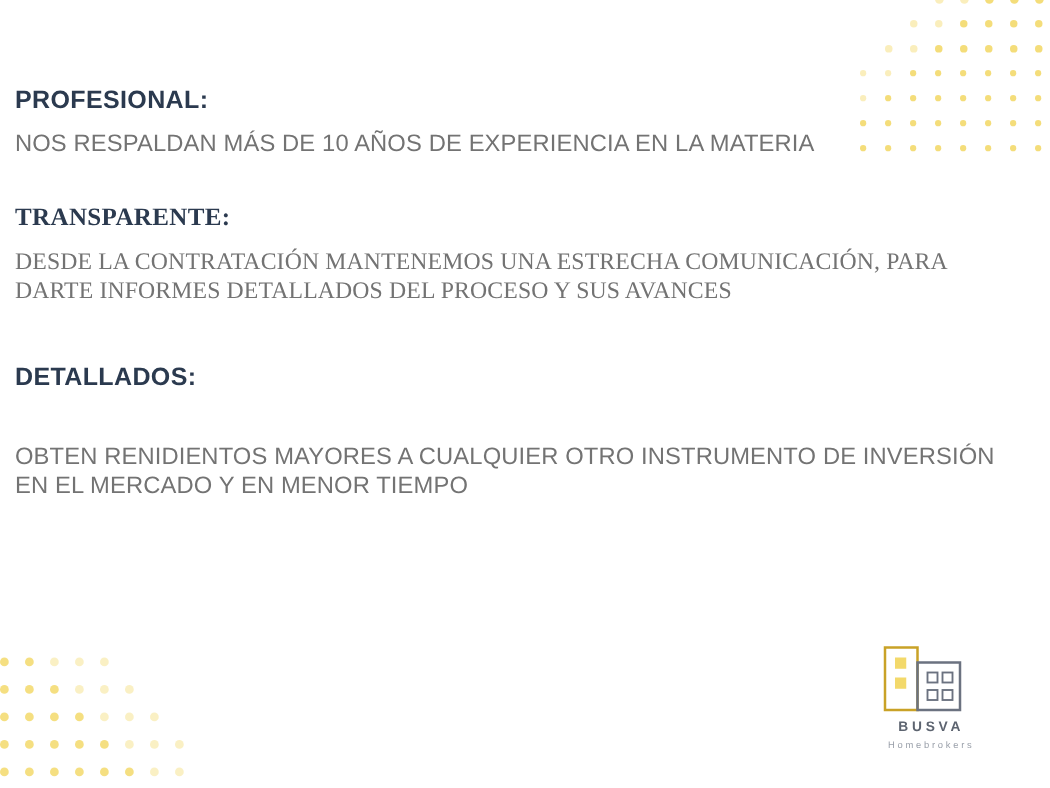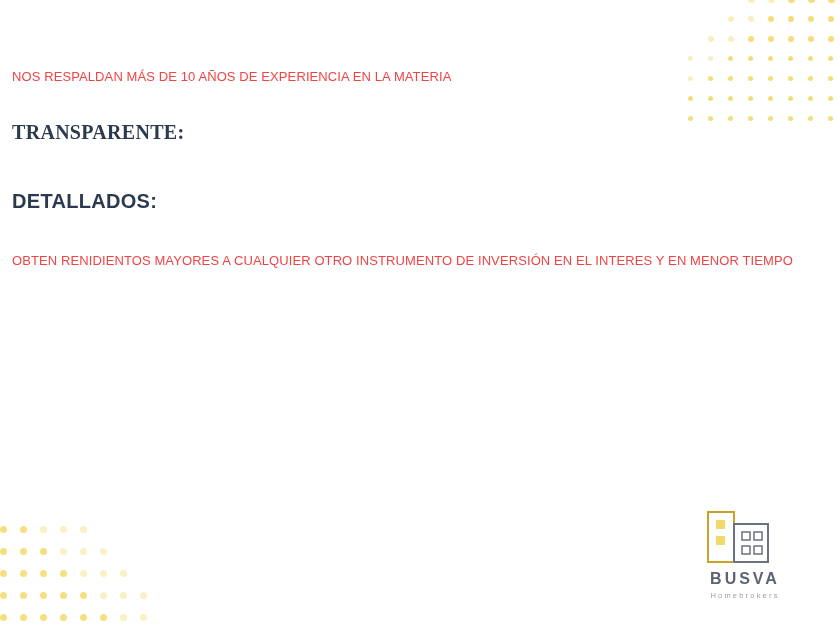--- a/index.html
+++ b/index.html
@@ -67,22 +67,22 @@
     margin-bottom: 6px;
   }
   .heading {
     font-size: 20px;
     font-weight: bold;
     color: #2b3a4f;
     letter-spacing: .3px;
     margin: 0 0 12px 0;
   }
   .body-text {
-    font-size: 13px;
-    color: #ef4444;
+    font-size: 19px;
+    color: #737373;
     line-height: 1.22;
     margin: 0;
     letter-spacing: .1px;
   }
   .b1 { margin-top: 14px; }
   .b2 { margin-top: 36px; font-family: Liberation Serif, serif; }
   .b3 { margin-top: 46px; }
   .b4 { margin-top: 40px; }
 
   
@@ -93,21 +93,21 @@
     width: 130px;
     text-align: center;
   }
   .logo-mark {
     height: 62px;
     position: relative;
     margin: 0 auto 4px auto;
     width: 110px;
   }
   .logo-name {
-    font-size: 16px;
+    font-size: 11px;
     letter-spacing: 3px;
     color: #5d6470;
     font-weight: bold;
   }
   .logo-sub {
     font-size: 7.5px;
     letter-spacing: 2.2px;
     color: #9aa0aa;
     margin-top: 3px;
   }
@@ -203,33 +203,35 @@
       <span style="width: 7px; height: 7px; left: 86px; top: 96px; background: rgb(243, 217, 107); opacity: 0.85;"></span>
       <span style="width: 7px; height: 7px; left: 106px; top: 96px; background: rgb(243, 217, 107); opacity: 0.85;"></span>
       <span style="width: 7px; height: 7px; left: 126px; top: 96px; background: rgb(243, 217, 107); opacity: 0.4;"></span>
       <span style="width: 7px; height: 7px; left: 146px; top: 96px; background: rgb(243, 217, 107); opacity: 0.4;"></span>
     </div>
 
 
   <div class="content">
 
     <div class="block b1">
+      <p class="heading">PROFESIONAL:</p>
       <p class="body-text">NOS RESPALDAN MÁS DE 10 AÑOS DE EXPERIENCIA EN LA MATERIA</p>
     </div>
 
     <div class="block b2">
       <p class="heading">TRANSPARENTE:</p>
+      <p class="body-text">DESDE LA CONTRATACIÓN MANTENEMOS UNA ESTRECHA COMUNICACIÓN, PARA DARTE INFORMES DETALLADOS DEL PROCESO Y SUS AVANCES</p>
     </div>
 
     <div class="block b3">
       <p class="heading">DETALLADOS:</p>
     </div>
 
     <div class="block b4">
-      <p class="body-text">OBTEN RENIDIENTOS MAYORES A CUALQUIER OTRO INSTRUMENTO DE INVERSIÓN EN EL INTERES Y EN MENOR TIEMPO</p>
+      <p class="body-text">OBTEN RENIDIENTOS MAYORES A CUALQUIER OTRO INSTRUMENTO DE INVERSIÓN EN EL MERCADO Y EN MENOR TIEMPO</p>
     </div>
 
   </div>
 
   <div class="logo">
     <div class="logo-mark">
       <svg viewBox="0 0 110 62" width="110" height="62" aria-hidden="true">
         <rect x="18" y="8" width="26" height="50" fill="none" stroke="#c9a227" stroke-width="2"></rect>
         <rect x="44" y="20" width="34" height="38" fill="none" stroke="#6b7280" stroke-width="2"></rect>
         <rect x="26" y="16" width="9" height="9" fill="#f3d96b"></rect>

